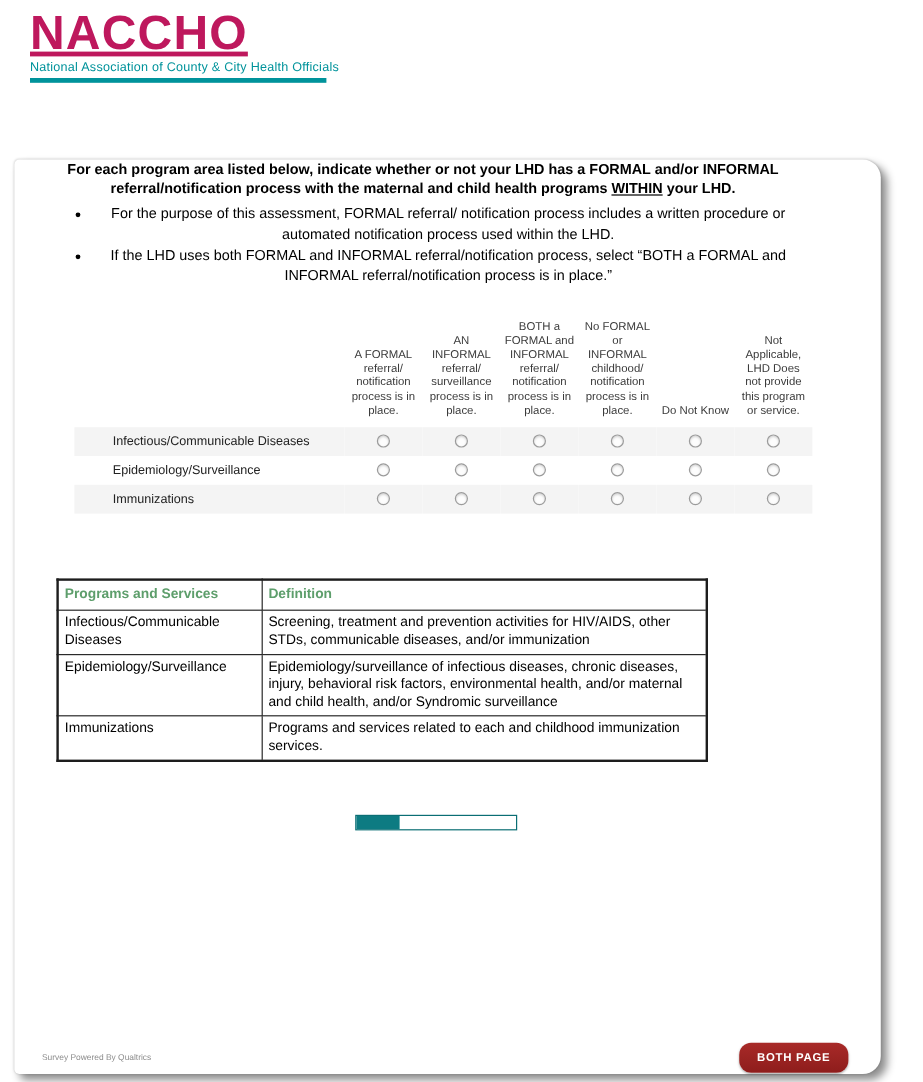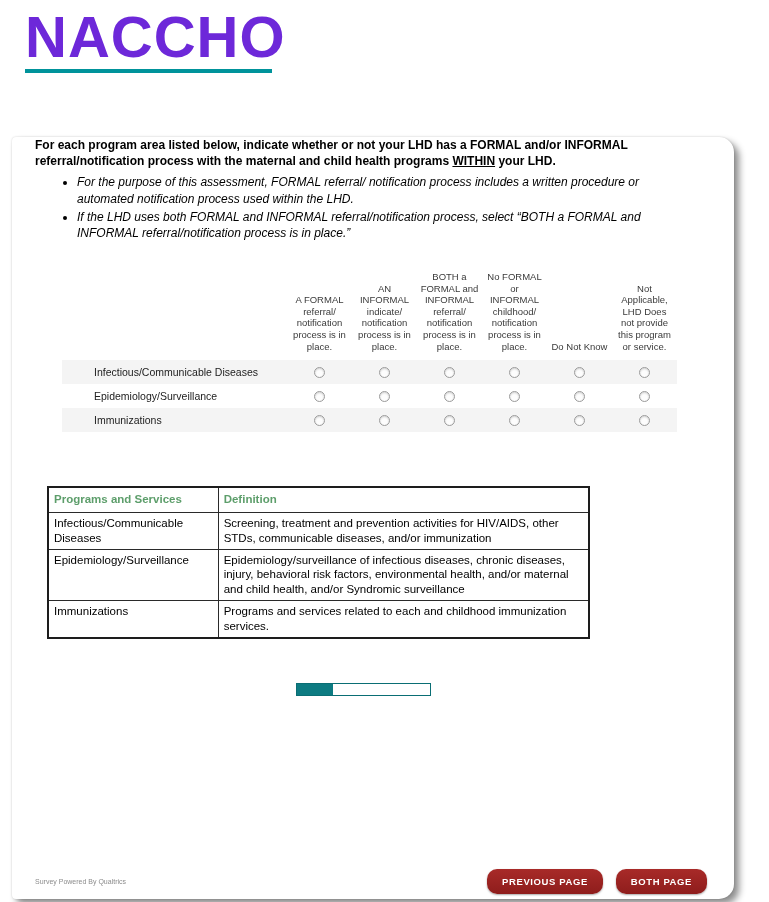--- a/index.html
+++ b/index.html
@@ -7,25 +7,26 @@
     width: 769px;
     background: #ffffff;
     font-family: "Liberation Sans", sans-serif;
     color: #000;
   }
   body { position: relative; height: 902px; overflow: hidden; }
 
   
   .logo-wrap { padding: 8px 0 0 25px; }
   .logo-brand {
-    font-size: 58px;
+    font-size: 40px;
     font-weight: 700;
     letter-spacing: 1px;
-    color: #6d28d9;
+    color: #be185d;
     line-height: 1.0;
+    text-decoration: underline;
   }
   .logo-tagline {
     font-size: 10.5px;
     color: #00939B;
     margin-top: 2px;
     letter-spacing: 0.2px;
   }
   .logo-bar {
     width: 247px;
     height: 4px;
@@ -50,29 +51,30 @@
     font-size: 20px;
     font-weight: 700;
     color: #23227F;
   }
 
   .intro {
     margin: 64px 40px 0 23px;
     max-width: 635px;
     font-size: 12px;
     line-height: 1.35;
+    text-align: center;
   }
   .intro-lead { font-weight: 700; }
   .intro-lead u { text-decoration: underline; }
   .intro ul {
     margin: 5px 0 0 0;
     padding-left: 42px;
     font-weight: 400;
   }
-  .intro li { margin-bottom: 2px; font-style: italic; }
+  .intro li { margin-bottom: 2px; }
 
   
   .matrix {
     margin: 30px 0 0 50px;
     border-collapse: collapse;
   }
   .matrix th.colhead {
     width: 65px;
     vertical-align: bottom;
     font-weight: 400;
@@ -172,40 +174,41 @@
     padding: 7px 15px;
     cursor: pointer;
     box-shadow: 0 1px 2px rgba(0,0,0,0.35);
   }
 </style>
 </head>
 <body>
 
 <div class="logo-wrap">
   <div class="logo-brand">NACCHO</div>
+  <div class="logo-tagline">National Association of County &amp; City Health Officials</div>
   <div class="logo-bar"></div>
 </div>
 
 <div class="card">
 
 
   <div class="intro">
     <div class="intro-lead"><span>For each program area listed below, indicate whether or not your LHD has a FORMAL and/or INFORMAL referral/notification process with the maternal and child health programs </span><u>WITHIN</u><span> your LHD.</span></div>
     <ul>
       <li>For the purpose of this assessment, FORMAL referral/ notification process includes a written procedure or automated notification process used within the LHD.</li>
       <li>If the LHD uses both FORMAL and INFORMAL referral/notification process, select “BOTH a FORMAL and INFORMAL referral/notification process is in place.”</li>
     </ul>
   </div>
 
   <table class="matrix">
     <thead>
       <tr>
         <th class="rowlabel"></th>
         <th class="colhead">A FORMAL referral/ notification process is in place.</th>
-        <th class="colhead">AN INFORMAL indicate/ notification process is in place.</th>
+        <th class="colhead">AN INFORMAL referral/ surveillance process is in place.</th>
         <th class="colhead">BOTH a FORMAL and INFORMAL referral/ notification process is in place.</th>
         <th class="colhead">No FORMAL or INFORMAL childhood/ notification process is in place.</th>
         <th class="colhead">Do Not Know</th>
         <th class="colhead">Not Applicable, LHD Does not provide this program or service.</th>
       </tr>
     </thead>
     <tbody>
       <tr class="alt">
         <td class="rowlabel">Infectious/Communicable Diseases</td>
         <td class="radiocell"><input type="radio" class="radio" name="row0" style=""></td>
@@ -261,16 +264,15 @@
 
   <div class="progress-wrap">
     <div class="progress-fill" style="width: 27%;"></div>
   </div>
 
 </div>
 
 <div class="footer">
   <a class="powered-by">Survey Powered By Qualtrics</a>
   <div class="nav-buttons">
-    <button class="nav-btn">PREVIOUS PAGE</button>
     <button class="nav-btn">BOTH PAGE</button>
   </div>
 </div>
 
 </body></html>

